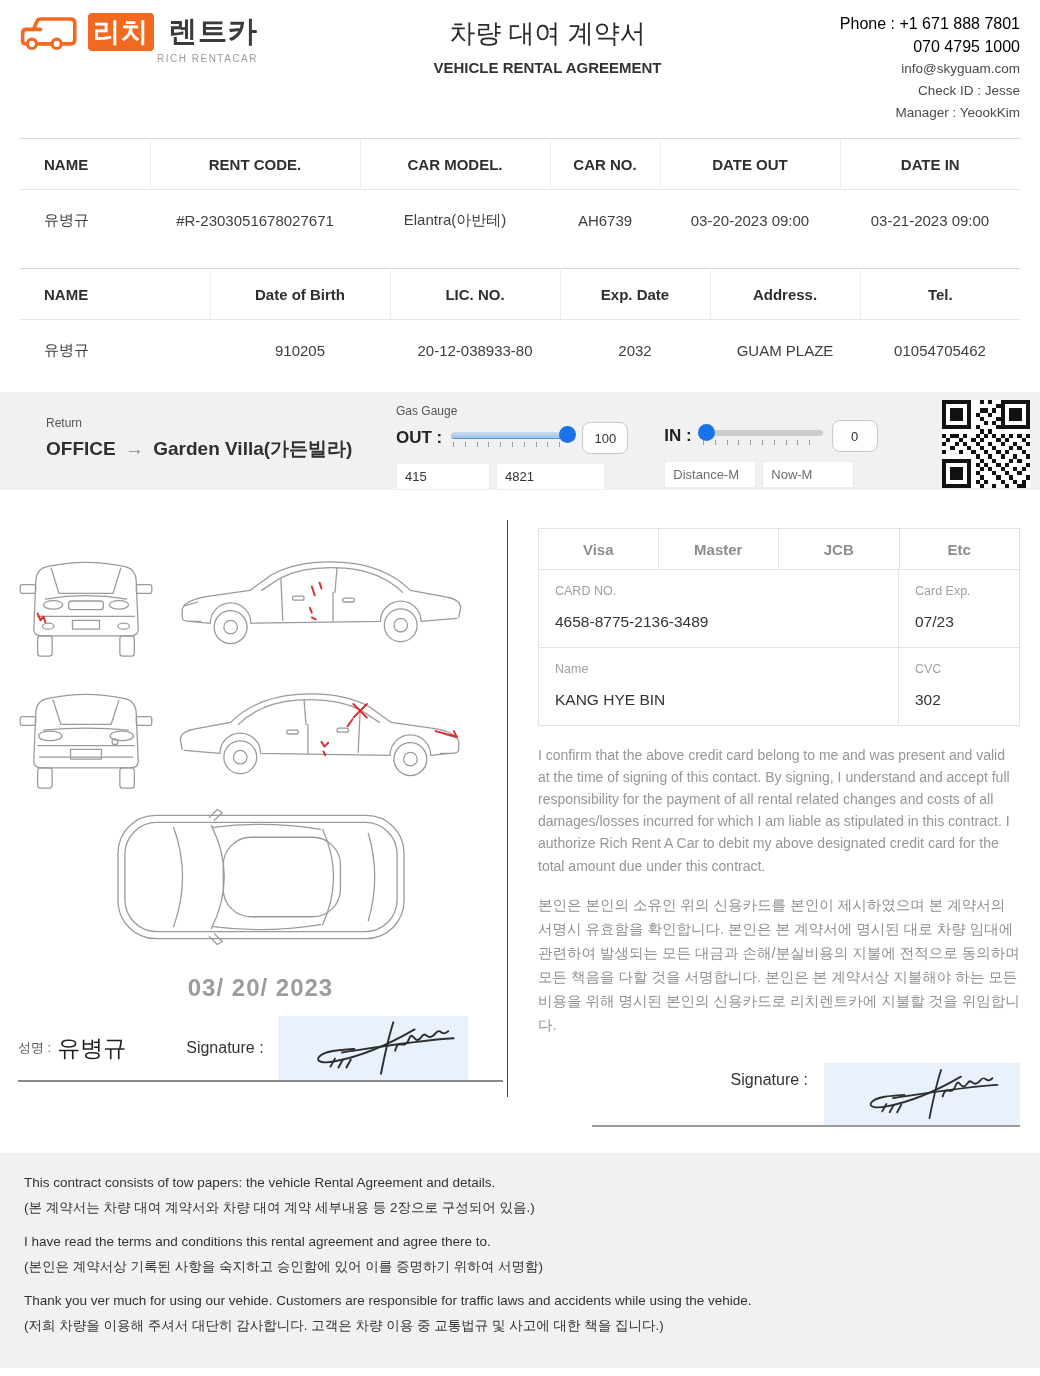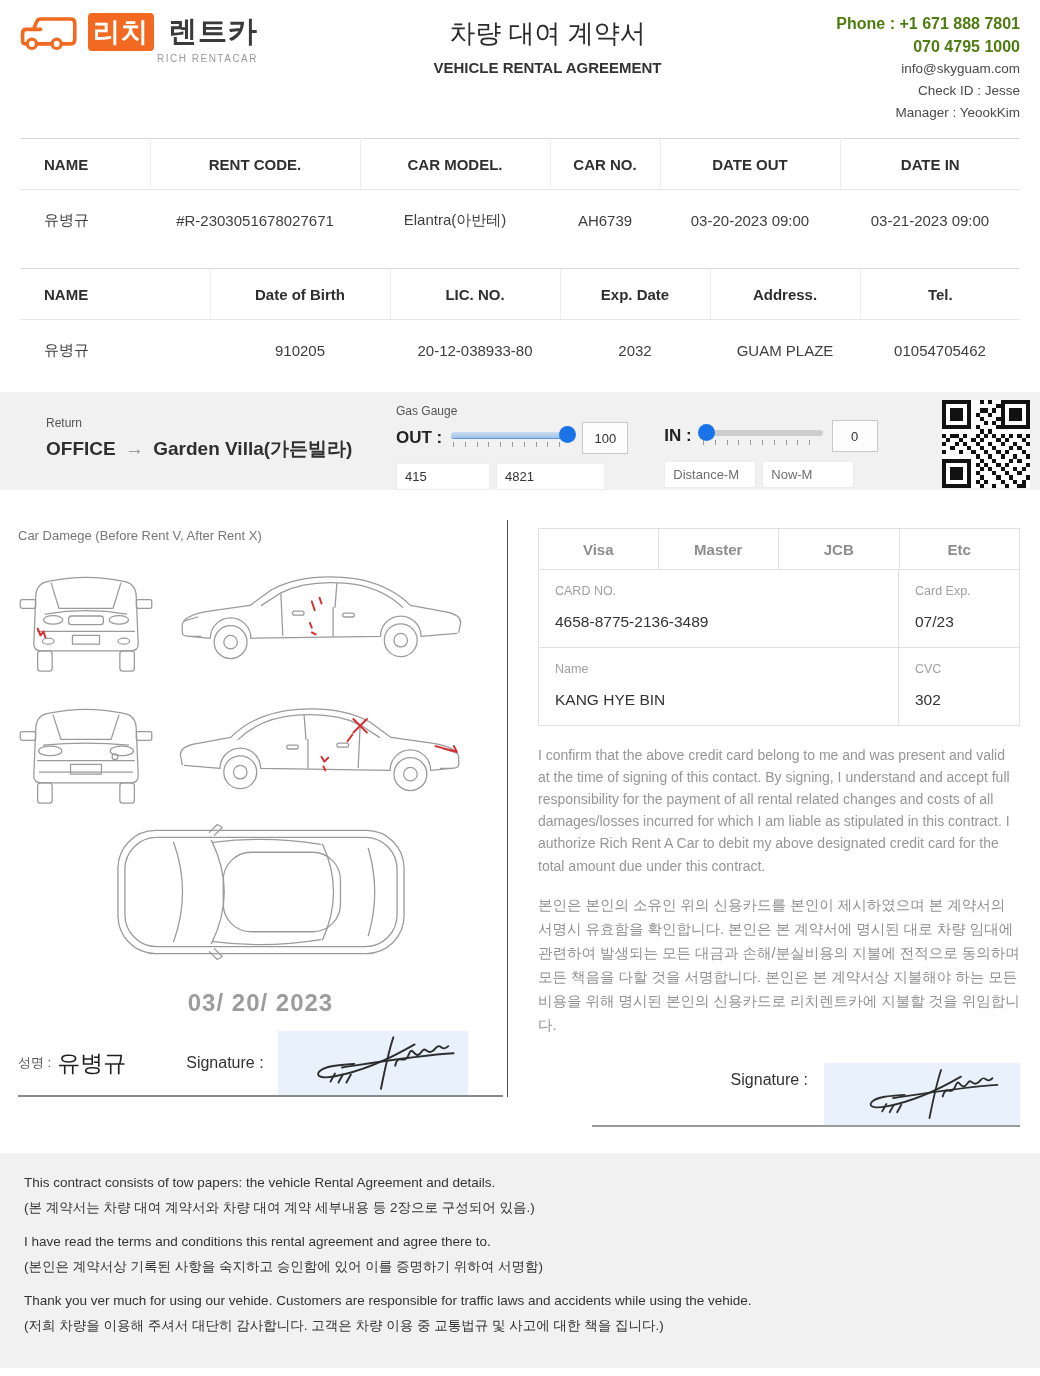--- a/index.html
+++ b/index.html
@@ -12,21 +12,21 @@
   .logo{display:flex;align-items:flex-start;gap:6px;width:270px;}
   .logo-text{display:flex;flex-direction:column;}
   .logo-line{display:flex;align-items:center;}
   .brand-orange{background:#f26a21;color:#fff;font-weight:bold;font-size:27px;padding:1px 5px;border-radius:4px;letter-spacing:1px;}
   .brand-dark{color:#3a3a3a;font-weight:800;font-size:29px;letter-spacing:1px;margin-left:14px;}
   .brand-sub{font-size:10px;color:#9a9a9a;letter-spacing:1.5px;margin-top:1px;align-self:flex-end;}
   .title-block{flex:1;text-align:center;padding-top:4px;}
   .title-ko{font-size:26px;color:#2b2b2b;font-weight:500;}
   .title-en{font-size:15px;color:#333;font-weight:bold;margin-top:8px;}
   .contact{width:215px;text-align:right;font-size:13.5px;color:#4a4a4a;line-height:1.6;}
-  .contact .bold{font-size:16px;font-weight:bold;color:#4d7c0f;line-height:1.45;}
+  .contact .bold{font-size:16px;font-weight:normal;color:#000000;line-height:1.45;}
   
   table.data-table{width:1000px;margin:0 20px;border-collapse:collapse;border-top:1px solid #d8d8d8;table-layout:fixed;}
   table.data-table th{height:48px;font-size:15px;color:#2f2f2f;font-weight:bold;border-bottom:1px solid #e6e6e6;border-right:1px solid #ededed;}
   table.data-table th:last-child{border-right:none;}
   table.data-table td{height:58px;font-size:15px;color:#3e3e3e;text-align:center;}
   table.data-table th:first-child,table.data-table td:first-child{text-align:left;padding-left:24px;}
   .tbl-gap{height:18px;}
   
   .gray-band{margin-top:12px;background:#f1f1f1;height:98px;display:flex;box-sizing:border-box;padding:6px 10px 6px 0;}
   .return-block{width:368px;padding:18px 0 0 18px;box-sizing:border-box;margin-left:28px;}
@@ -38,21 +38,21 @@
   .slider-row{display:flex;align-items:center;gap:9px;height:32px;}
   .slider-label{font-size:17px;font-weight:bold;color:#222;}
   .slider{position:relative;width:122px;height:6px;border-radius:3px;margin-top:-6px;}
   .slider.filled{background:linear-gradient(#cdddf0,#9fc3e8);box-shadow:0 1px 0 #5b97d8;}
   .slider.empty{background:#cdcdcd;}
   .slider .handle{position:absolute;top:-6px;width:17px;height:17px;border-radius:50%;background:#1a73e8;}
   .slider .handle.right{right:-3px;}
   .slider .handle.left{left:-3px;}
   .ticks{position:absolute;left:2px;right:2px;top:10px;height:5px;
     background:repeating-linear-gradient(to right,#9a9a9a 0 1px,transparent 1px 11.8px);}
-  .val-box{width:40px;height:28px;border:1px solid #c9c9c9;border-radius:0;background:#fdfdfd;
+  .val-box{width:40px;height:28px;border:1px solid #c9c9c9;border-radius:8px;background:#fdfdfd;
     font-size:13px;color:#333;text-align:center;font-family:"Liberation Sans",sans-serif;}
   .meter-row{display:flex;gap:6px;margin-top:9px;}
   .meter-input{height:25px;border:1px solid #ededed;background:#fff;font-size:13px;color:#333;
     padding:0 8px;font-family:"Liberation Sans",sans-serif;}
   .meter-input::placeholder{color:#6e6e6e;}
   .w90{width:76px;} .w105{width:91px;} .w88{width:74px;}
   .in-block{margin-left:36px;padding-top:6px;}
   .in-spacer{height:16px;}
   .qr-block{margin-left:auto;padding-top:2px;}
   
@@ -251,21 +251,20 @@
           <rect x="2" y="16" width="3" height="3"></rect>
         <path d="M9 0h1v1H9z M11 0h1v1h-1z M13 1h1v1h-1z M9 2h2v1H9z M12 2h1v1h-1z M8 3h1v1H8z M11 3h1v1h-1z M9 4h1v1H9z M13 4h1v1h-1z M10 5h1v1h-1z M12 5h1v1h-1z M8 6h1v1H8z M13 6h1v1h-1z M9 7h1v1H9z M11 7h1v1h-1z M0 8h1v1H0z M2 8h2v1H2z M5 8h1v1H5z M8 8h1v1H8z M10 8h1v1h-1z M12 8h1v1h-1z M14 8h1v1h-1z M16 8h1v1h-1z M18 8h1v1h-1z M20 8h1v1h-1z M1 9h1v1H1z M4 9h1v1H4z M7 9h1v1H7z M9 9h1v1H9z M13 9h1v1h-1z M15 9h1v1h-1z M19 9h1v1h-1z M0 10h1v1H0z M3 10h1v1H3z M5 10h1v1H5z M8 10h1v1H8z M11 10h1v1h-1z M14 10h1v1h-1z M17 10h1v1h-1z M20 10h1v1h-1z M2 11h1v1H2z M6 11h1v1H6z M9 11h1v1H9z M12 11h1v1h-1z M16 11h1v1h-1z M18 11h1v1h-1z M0 12h1v1H0z M4 12h1v1H4z M7 12h1v1H7z M10 12h1v1h-1z M13 12h1v1h-1z M15 12h1v1h-1z M19 12h1v1h-1z M8 13h1v1H8z M11 13h1v1h-1z M14 13h1v1h-1z M17 13h1v1h-1z M20 13h1v1h-1z M9 14h1v1H9z M12 14h1v1h-1z M16 14h1v1h-1z M18 14h1v1h-1z M8 15h1v1H8z M10 15h1v1h-1z M13 15h1v1h-1z M15 15h1v1h-1z M20 15h1v1h-1z M9 16h1v1H9z M11 16h1v1h-1z M14 16h1v1h-1z M17 16h1v1h-1z M19 16h1v1h-1z M8 17h1v1H8z M12 17h1v1h-1z M15 17h1v1h-1z M18 17h1v1h-1z M9 18h1v1H9z M13 18h1v1h-1z M16 18h1v1h-1z M20 18h1v1h-1z M8 19h1v1H8z M10 19h1v1h-1z M14 19h1v1h-1z M17 19h1v1h-1z M19 19h1v1h-1z M9 20h1v1H9z M12 20h1v1h-1z M15 20h1v1h-1z M18 20h2v1h-2z"></path>
       </g>
     </svg>
   </div>
 </div>
 
 <div class="main">
 
   <div class="left-col">
-    <div class="damage-label">Car Damege (Before Rent V, After Rent X)</div>
 
     <div class="car-row">
       <svg class="lineart" width="136" height="118" viewBox="0 0 140 122">
         <rect x="2" y="44" width="16" height="9" rx="2"></rect>
           <rect x="122" y="44" width="16" height="9" rx="2"></rect>
         <path d="M18,42 Q18,27 32,25 Q70,17 108,25 Q122,27 122,42 L124,90 Q124,97 116,97 L24,97 Q16,97 16,90 Z"></path>
         <path d="M34,27 L42,53 L98,53 L106,27"></path>
         <path d="M28,59 Q70,52 112,59"></path>
         <ellipse cx="36" cy="65" rx="10" ry="4.5"></ellipse>
           <ellipse cx="104" cy="65" rx="10" ry="4.5"></ellipse>

